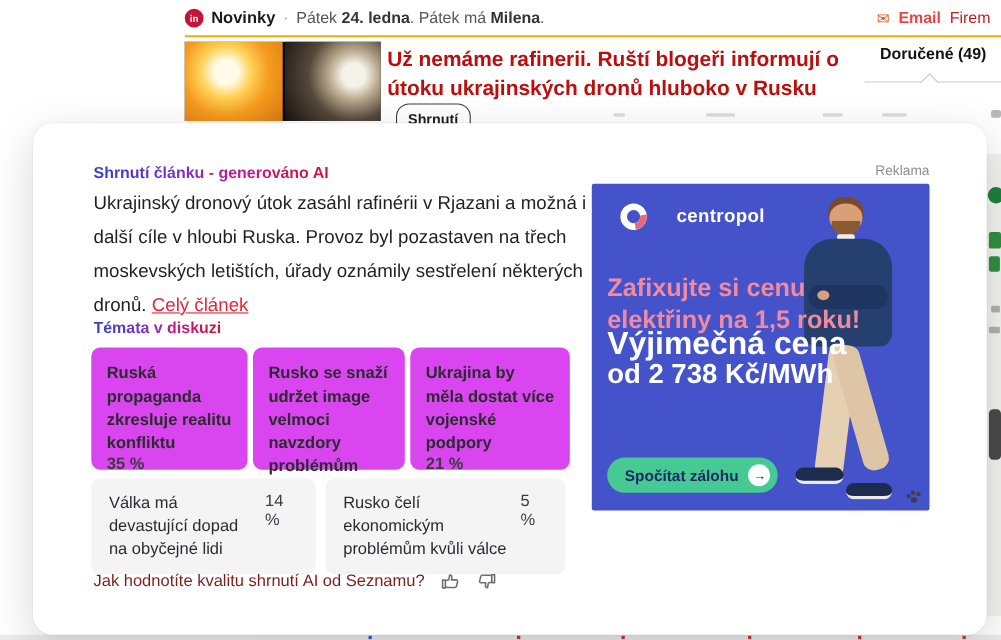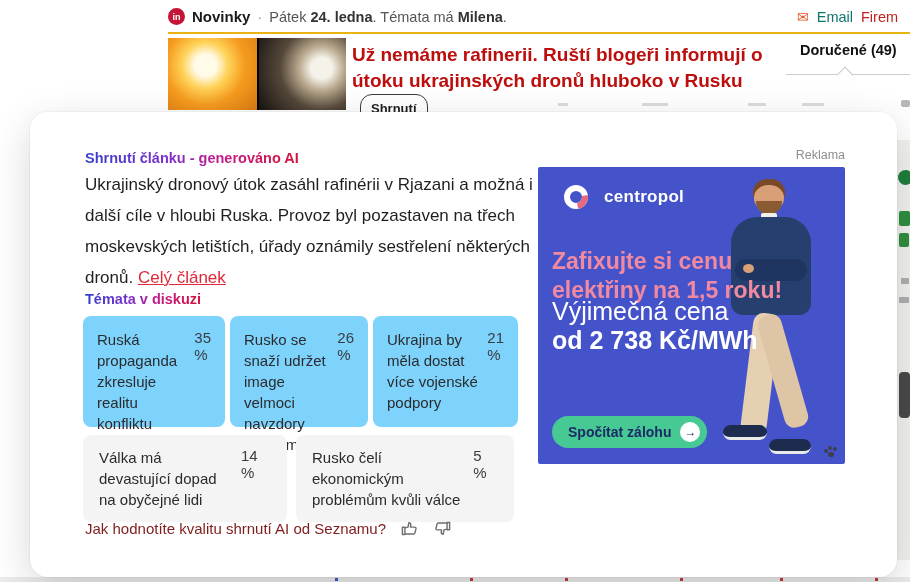--- a/index.html
+++ b/index.html
@@ -14,21 +14,21 @@
   .brand-logo { width:17px; height:17px; border-radius:50%; background:#c41437; color:#fff;
     font-size:9px; font-weight:bold; display:flex; align-items:center; justify-content:center; }
   .brand-name { font-weight:bold; color:#1a1a1a; }
   .dot-sep { color:#999; }
   .date-text { color:#555; font-size:14.5px; }
   .date-text b { color:#333; }
   .gold-line { position:absolute; left:168px; top:32px; width:742px; height:2px; background:#e9b312; }
   
   .email-links { position:absolute; left:797px; top:9px; display:flex; align-items:center; gap:8px; font-size:14.5px; }
   .email-icon { color:#e8531e; font-size:14px; }
-  .email-label { font-weight:normal; color:#0f766e; }
+  .email-label { font-weight:bold; color:#ef4444; }
   .firm-label { color:#c21f1f; }
   .inbox-tab { position:absolute; left:800px; top:42px; font-size:14.5px; font-weight:bold; color:#111; }
   .panel-line { position:absolute; left:786px; top:74px; width:124px; height:1px; background:#ccc; }
   .panel-caret { position:absolute; left:839px; top:69px; width:12px; height:12px; background:#fff;
     border-left:1px solid #c9c9c9; border-top:1px solid #c9c9c9; transform:rotate(45deg); }
   
   .thumb-row { position:absolute; left:168px; top:38px; width:178px; height:72px; display:flex; background:#000; }
   .thumb-a { width:90px; height:72px;
     background:radial-gradient(circle at 42% 38%, #fffbe8 0 16%, #ffd257 34%, #f59b1f 58%, #d97a12 100%);
   }
@@ -46,46 +46,46 @@
   .ai-heading, .topics-heading {
     position:absolute; left:55px; font-size:14.5px; font-weight:bold;
     background:linear-gradient(90deg,#3340c8 0%,#7a2fd0 38%,#c01a8a 62%,#d61338 100%);
     -webkit-background-clip:text; background-clip:text; color:transparent;
   }
   .ai-heading { top:38px; }
   .topics-heading { top:179px; }
   .summary-para { position:absolute; left:55px; top:57px; width:448px; font-size:17px; line-height:31px; color:#1f1f1f; }
   .full-link { color:#e0283a; }
   .cards-row1 { position:absolute; left:53px; top:204px; display:flex; gap:5px; }
-  .cards-row1 .topic-card { height:111px; background:#7dd3fc; border-radius:8px; padding:13px 14px;
-    display:flex; flex-direction:row; justify-content:space-between; }
+  .cards-row1 .topic-card { height:111px; background:#d946ef; border-radius:8px; padding:13px 14px;
+    display:flex; flex-direction:column; justify-content:space-between;font-weight:bold; }
   .c1 { width:142px; } .c2 { width:138px; } .c3 { width:145px; }
   .topic-text { font-size:15px; line-height:21px; color:#2b2b2e; }
   .topic-pct { font-size:15px; color:#3c3c40; }
   .cards-row2 { position:absolute; left:53px; top:323px; display:flex; gap:9px; }
   .cards-row2 .topic-card { min-height:68px; background:#f4f4f5; border-radius:8px; padding:12px 16px;
     display:flex; justify-content:space-between; gap:10px; }
   .c4 { width:204px; } .c5 { width:218px; }
   .c4 .topic-text { width:150px; } .c5 .topic-text { width:158px; }
   .feedback { position:absolute; left:55px; top:407px; display:flex; align-items:center; gap:14px;
     font-size:15px; color:#7f1d1d; }
   .thumb-btn { background:none; border:none; cursor:pointer; padding:0; line-height:0; }
   
   .ad-label { position:absolute; right:52px; top:36px; font-size:12.5px; color:#8f8f8f; }
   .ad-banner { position:absolute; left:508px; top:55px; width:307px; height:297px; background:#4553cb;
     border-radius:2px; overflow:hidden; }
-  .ad-logo { position:absolute; left:26px; top:18px; display:flex; align-items:center; gap:16px; z-index:3; }
+  .ad-logo { position:absolute; left:26px; top:18px; display:flex; align-items:center; gap:27px; z-index:3; }
   .logo-ring { position:relative; width:24px; height:24px; }
   .logo-ring .ring { position:absolute; inset:0; border:6px solid #fff; border-radius:50%; }
   .logo-ring .arc { position:absolute; inset:0; border:6px solid transparent; border-right-color:#e66a7e;
     border-radius:50%; transform:rotate(35deg); }
   .ad-brand { color:#fff; font-size:17px; font-weight:bold; letter-spacing:.3px; }
   .ad-pink { position:absolute; left:14px; top:80px; width:232px; font-size:23px; font-weight:bold;
     color:#f18aa0; line-height:29px; z-index:3; }
-  .ad-white1 { position:absolute; left:14px; top:130px; font-size:25px; font-weight:normal; color:#fff; z-index:3; }
+  .ad-white1 { position:absolute; left:14px; top:130px; font-size:29px; font-weight:bold; color:#fff; z-index:3; }
   .ad-white2 { position:absolute; left:14px; top:159px; font-size:25px; font-weight:bold; color:#fff; z-index:3; }
   .ad-sub { position:absolute; left:14px; top:193px; font-size:16px; color:#c9cef5; z-index:3; }
   .ad-cta { position:absolute; left:14px; top:249px; height:32px; padding:0 7px 0 16px; border:none;
     border-radius:16px; background:#47c993; display:flex; align-items:center; gap:9px; cursor:pointer; z-index:3; }
   .cta-text { font-size:14px; font-weight:bold; color:#1c2b66; }
   .cta-circle { width:20px; height:20px; border-radius:50%; background:#fff; color:#1c2b66;
     display:flex; align-items:center; justify-content:center; font-size:12px; font-weight:bold; }
   
   .man { position:absolute; right:0; top:0; width:150px; height:297px; z-index:1; }
   .man .hair { position:absolute; left:58px; top:12px; width:32px; height:18px; background:#7a4a28; border-radius:14px 14px 0 0; }
@@ -109,21 +109,21 @@
   .speck { position:absolute; top:578px; width:3px; height:3px; z-index:3; }
 </style>
 </head>
 <body>
 
 <div class="topbar">
   <div class="brand-row">
     <span class="brand-logo">in</span>
     <span class="brand-name">Novinky</span>
     <span class="dot-sep">·</span>
-    <span class="date-text"><span>Pátek</span> <b>24. ledna</b><span>. Témata má</span> <b>Milena</b><span>.</span></span>
+    <span class="date-text"><span>Pátek</span> <b>24. ledna</b><span>. Pátek má</span> <b>Milena</b><span>.</span></span>
   </div>
   <div class="email-links">
     <span class="email-icon">✉</span>
     <span class="email-label">Email</span>
     <span class="firm-label">Firem</span>
   </div>
 </div>
 <div class="gold-line"></div>
 <div class="inbox-tab">Doručené (49)</div>
 <div class="panel-line"></div>

